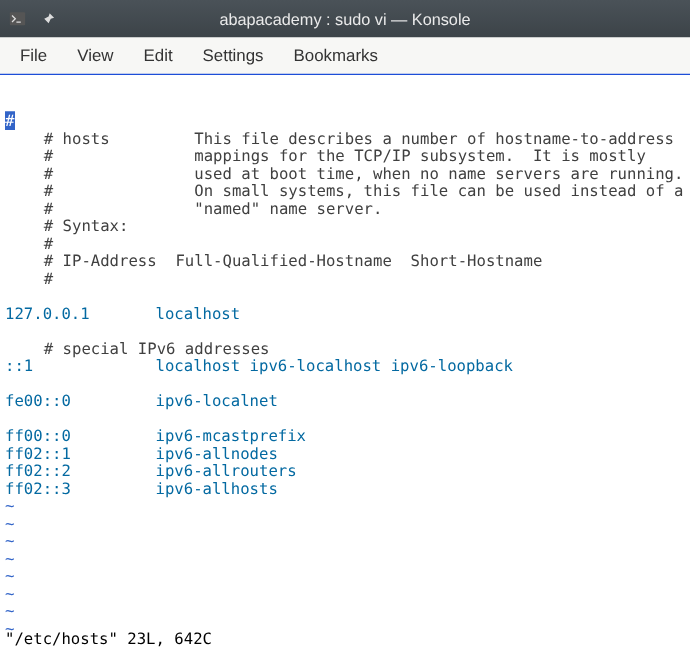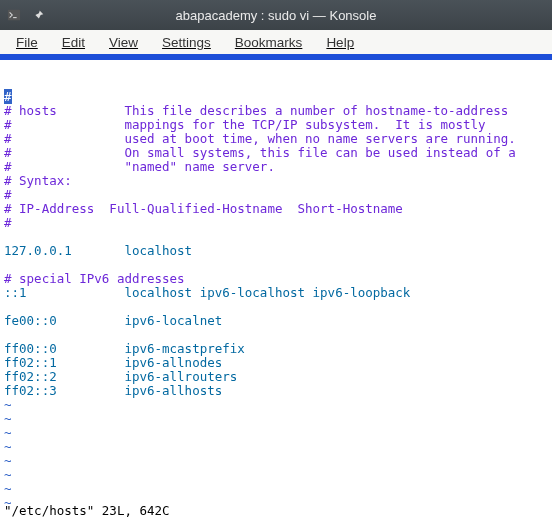--- a/index.html
+++ b/index.html
@@ -34,45 +34,44 @@
 .titlebar-title {
   flex: 1;
   text-align: center;
   font-size: 13px;
   color: #eaeaea;
   padding-right: 40px;
 }
 .menubar {
   height: 30px;
   background: #f7f7f5;
-  border-bottom: 6px solid #1d4ed8;
+  border-bottom: 1px solid #1d4ed8;
   display: flex;
   align-items: center;
   padding: 0 4px;
   gap: 0;
-  text-decoration: underline;
 }
 .menu-item {
   padding: 5px 12px;
   font-size: 13.5px;
   color: #333;
   cursor: pointer;
 }
 .terminal {
   background: #fff;
   font-family: "DejaVu Sans Mono", "Liberation Mono", monospace;
   font-size: 12.5px;
   line-height: 14px;
   padding: 2px 4px;
   white-space: pre;
   overflow: hidden;
   height: calc(518px - 60px);
   position: relative;
 }
-.comment { color: #6d28d9; }
+.comment { color: #404040; margin-left: 31px; }
 .plain { color: #0369a1; }
 .cursor {
   background: #3264c8;
   color: #fff;
 }
 .tilde { color: #3264c8; }
 .status-line {
   position: absolute;
   bottom: 0;
   left: 4px;
@@ -96,23 +95,22 @@
       <svg viewBox="0 0 16 16">
           <path d="M9 2l5 5-3 1-2 4-2-2-4 4 4-4-2-2 4-2 1-3z" fill="#ddd"></path>
         </svg>
     </span>
   </div>
   <div class="titlebar-title">abapacademy : sudo vi — Konsole</div>
 </div>
 
 <div class="menubar">
   <div class="menu-item">File</div>
+  <div class="menu-item">View</div>
   <div class="menu-item">Edit</div>
-  <div class="menu-item">View</div>
   <div class="menu-item">Settings</div>
   <div class="menu-item">Bookmarks</div>
-  <div class="menu-item">Help</div>
 </div>
 
 <div class="terminal">
   <div id="term-lines"><div><span class="cursor">#</span></div><div class="comment"># hosts         This file describes a number of hostname-to-address</div><div class="comment">#               mappings for the TCP/IP subsystem.  It is mostly</div><div class="comment">#               used at boot time, when no name servers are running.</div><div class="comment">#               On small systems, this file can be used instead of a</div><div class="comment">#               "named" name server.</div><div class="comment"># Syntax:</div><div class="comment">#</div><div class="comment"># IP-Address  Full-Qualified-Hostname  Short-Hostname</div><div class="comment">#</div><div class="plain"> </div><div class="plain">127.0.0.1       localhost</div><div class="plain"> </div><div class="comment"># special IPv6 addresses</div><div class="plain">::1             localhost ipv6-localhost ipv6-loopback</div><div class="plain"> </div><div class="plain">fe00::0         ipv6-localnet</div><div class="plain"> </div><div class="plain">ff00::0         ipv6-mcastprefix</div><div class="plain">ff02::1         ipv6-allnodes</div><div class="plain">ff02::2         ipv6-allrouters</div><div class="plain">ff02::3         ipv6-allhosts</div><div class="tilde">~</div><div class="tilde">~</div><div class="tilde">~</div><div class="tilde">~</div><div class="tilde">~</div><div class="tilde">~</div><div class="tilde">~</div><div class="tilde">~</div></div>
   <div class="status-line">"/etc/hosts" 23L, 642C</div>
 </div>
 
 </body></html>

